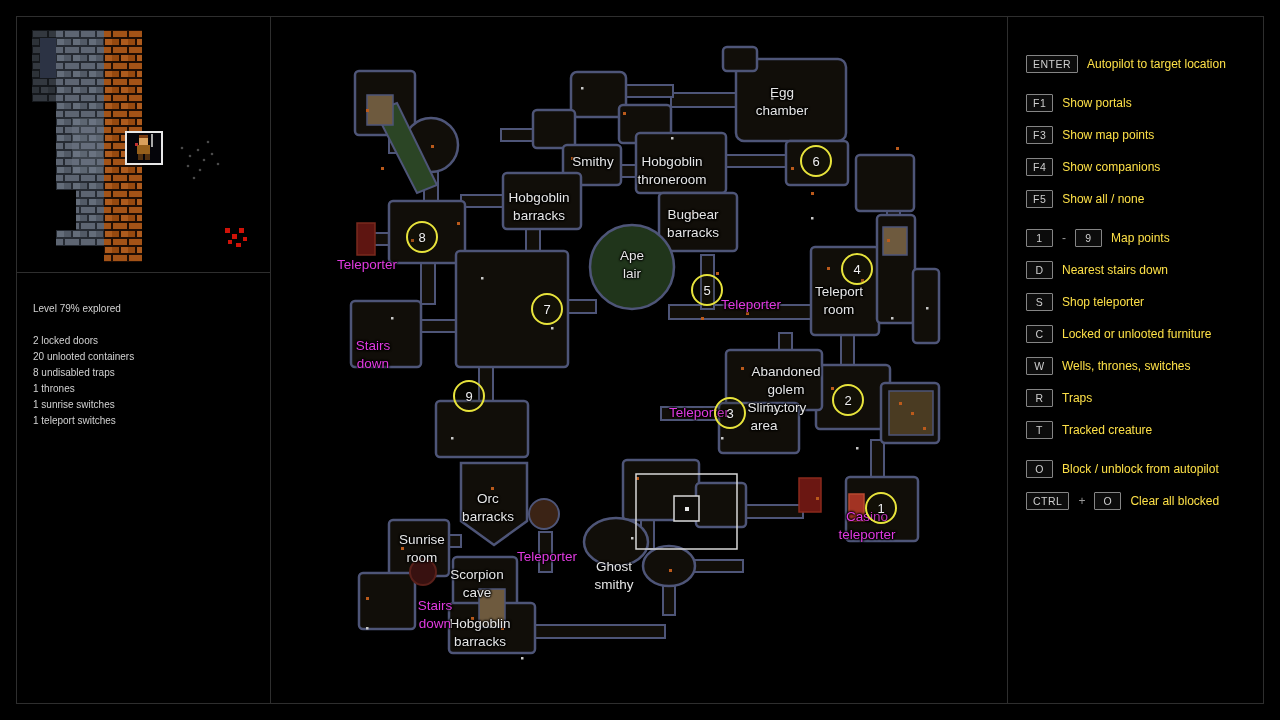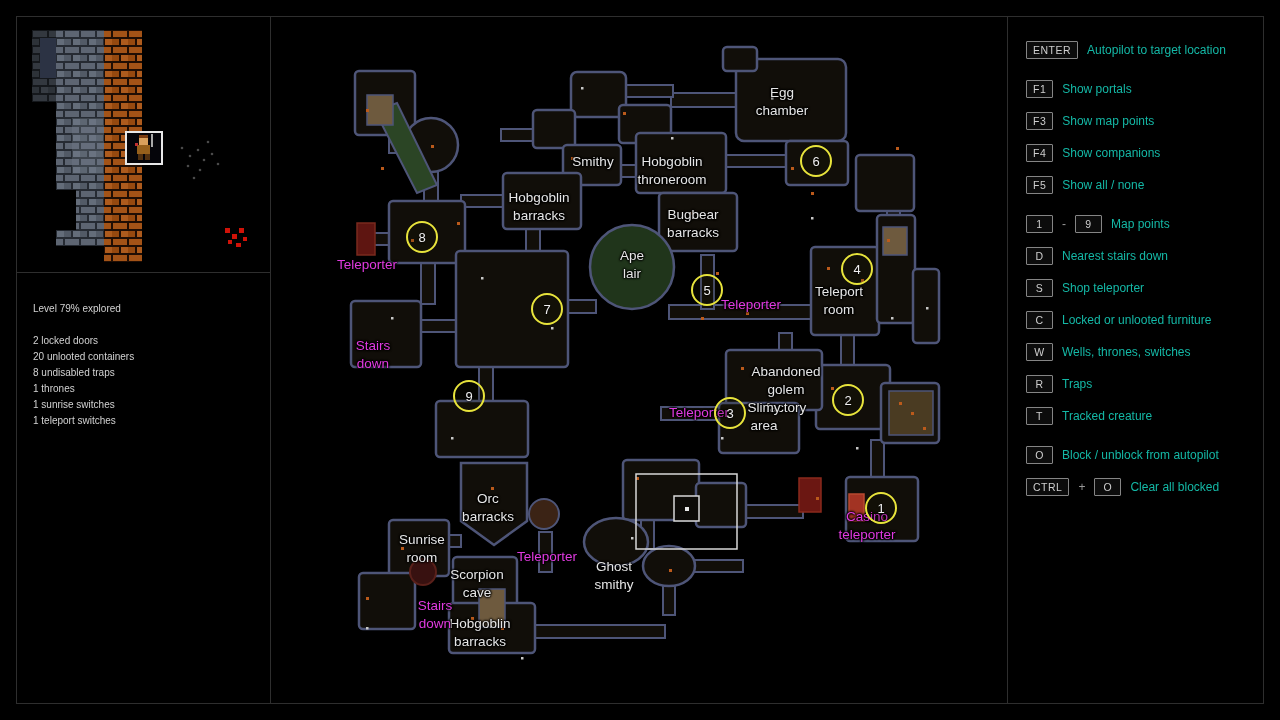--- a/index.html
+++ b/index.html
@@ -2,42 +2,42 @@
 <html><head>
 <meta charset="utf-8">
 <style>
   html,body{margin:0;padding:0;background:#000;}
   #screen{position:relative;width:1280px;height:720px;background:#000;overflow:hidden;
           font-family:"Liberation Sans",sans-serif;}
   .panel{position:absolute;border:1px solid #2e2e2e;background:#000;box-sizing:border-box;}
   #minimap-panel{left:16px;top:16px;width:255px;height:257px;}
   #stats-panel{left:16px;top:272px;width:255px;height:432px;padding:28px 16px;}
   #map-panel{left:270px;top:16px;width:738px;height:688px;}
-  #legend-panel{left:1007px;top:16px;width:257px;height:688px;padding:22px 18px;}
+  #legend-panel{left:1007px;top:16px;width:257px;height:688px;padding:36px 18px;}
 
   .stat-line{font-size:10px;line-height:16px;color:#d2d2d2;min-height:16px;}
 
   #map-overlay{position:absolute;left:0;top:0;width:100%;height:100%;}
   .map-label{position:absolute;transform:translate(-50%,-50%);white-space:pre;text-align:center;
              font-size:13.5px;line-height:18px;pointer-events:none;
              text-shadow:0 1px 2px #000,0 -1px 2px #000,1px 0 2px #000,-1px 0 2px #000;}
   .map-label.area{color:#e6e6e6;}
   .map-label.portal{color:#e03ae0;}
   .map-point{position:absolute;transform:translate(-50%,-50%);width:28px;height:28px;
              border:2px solid #e8e43c;border-radius:50%;background:rgba(30,30,0,0.18);
              display:flex;align-items:center;justify-content:center;
              font-size:13px;color:#f0f0f0;text-shadow:0 1px 2px #000;}
 
   .legend-row{display:flex;align-items:center;min-height:22px;margin-bottom:10px;}
   .legend-row.gap{margin-top:17px;}
   .keycap{display:inline-block;border:1px solid #858585;background:#0c0c0c;color:#cfcfcf;
           font-size:10.5px;letter-spacing:.5px;padding:2px 6px;min-width:13px;text-align:center;
           margin-right:9px;border-radius:1px;}
   .keysep{color:#989898;font-size:12px;margin-right:9px;}
-  .legend-text{color:#14b8a6;font-size:12px;}
+  .legend-text{color:#fde047;font-size:12px;}
 </style>
 </head>
 <body>
 
 <div id="screen">
 
   <div class="panel" id="minimap-panel">
     <svg width="224" height="232" viewBox="0 0 224 232" style="position:absolute;left:15px;top:13px;">
       <defs>
         <pattern id="ob" width="16" height="16" patternUnits="userSpaceOnUse">

